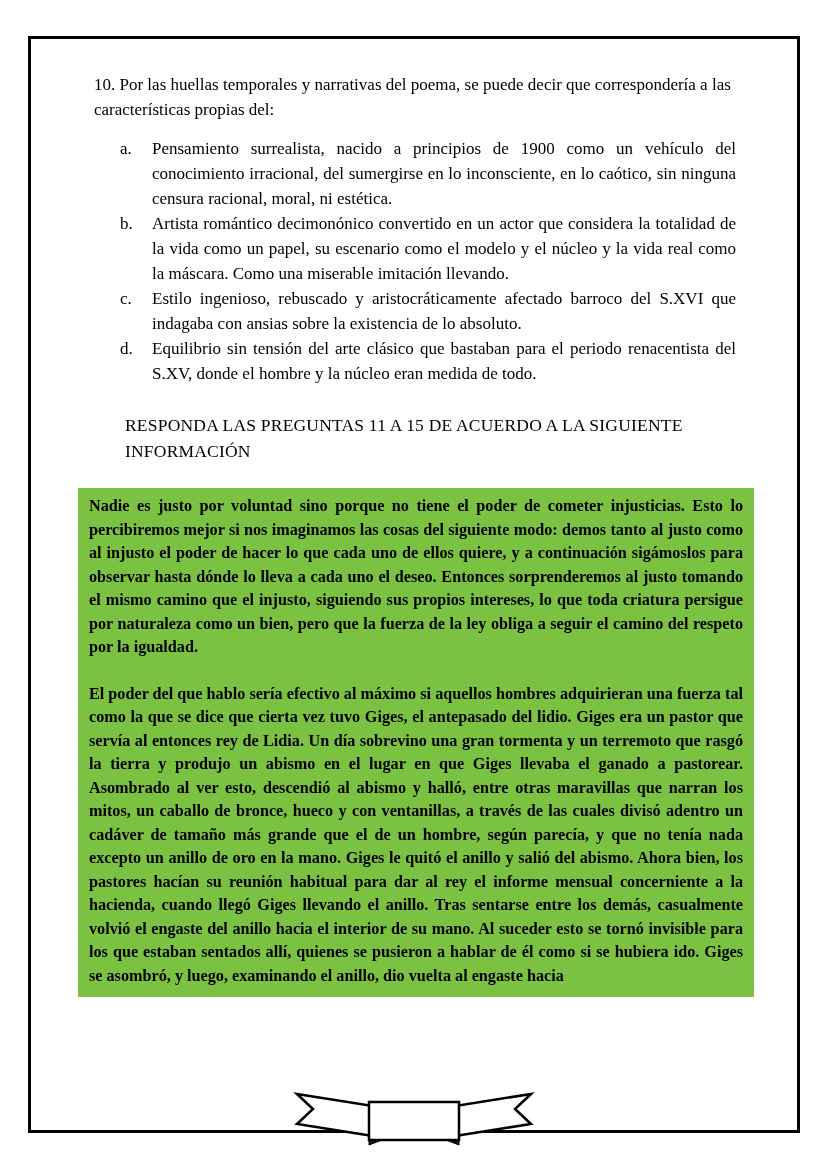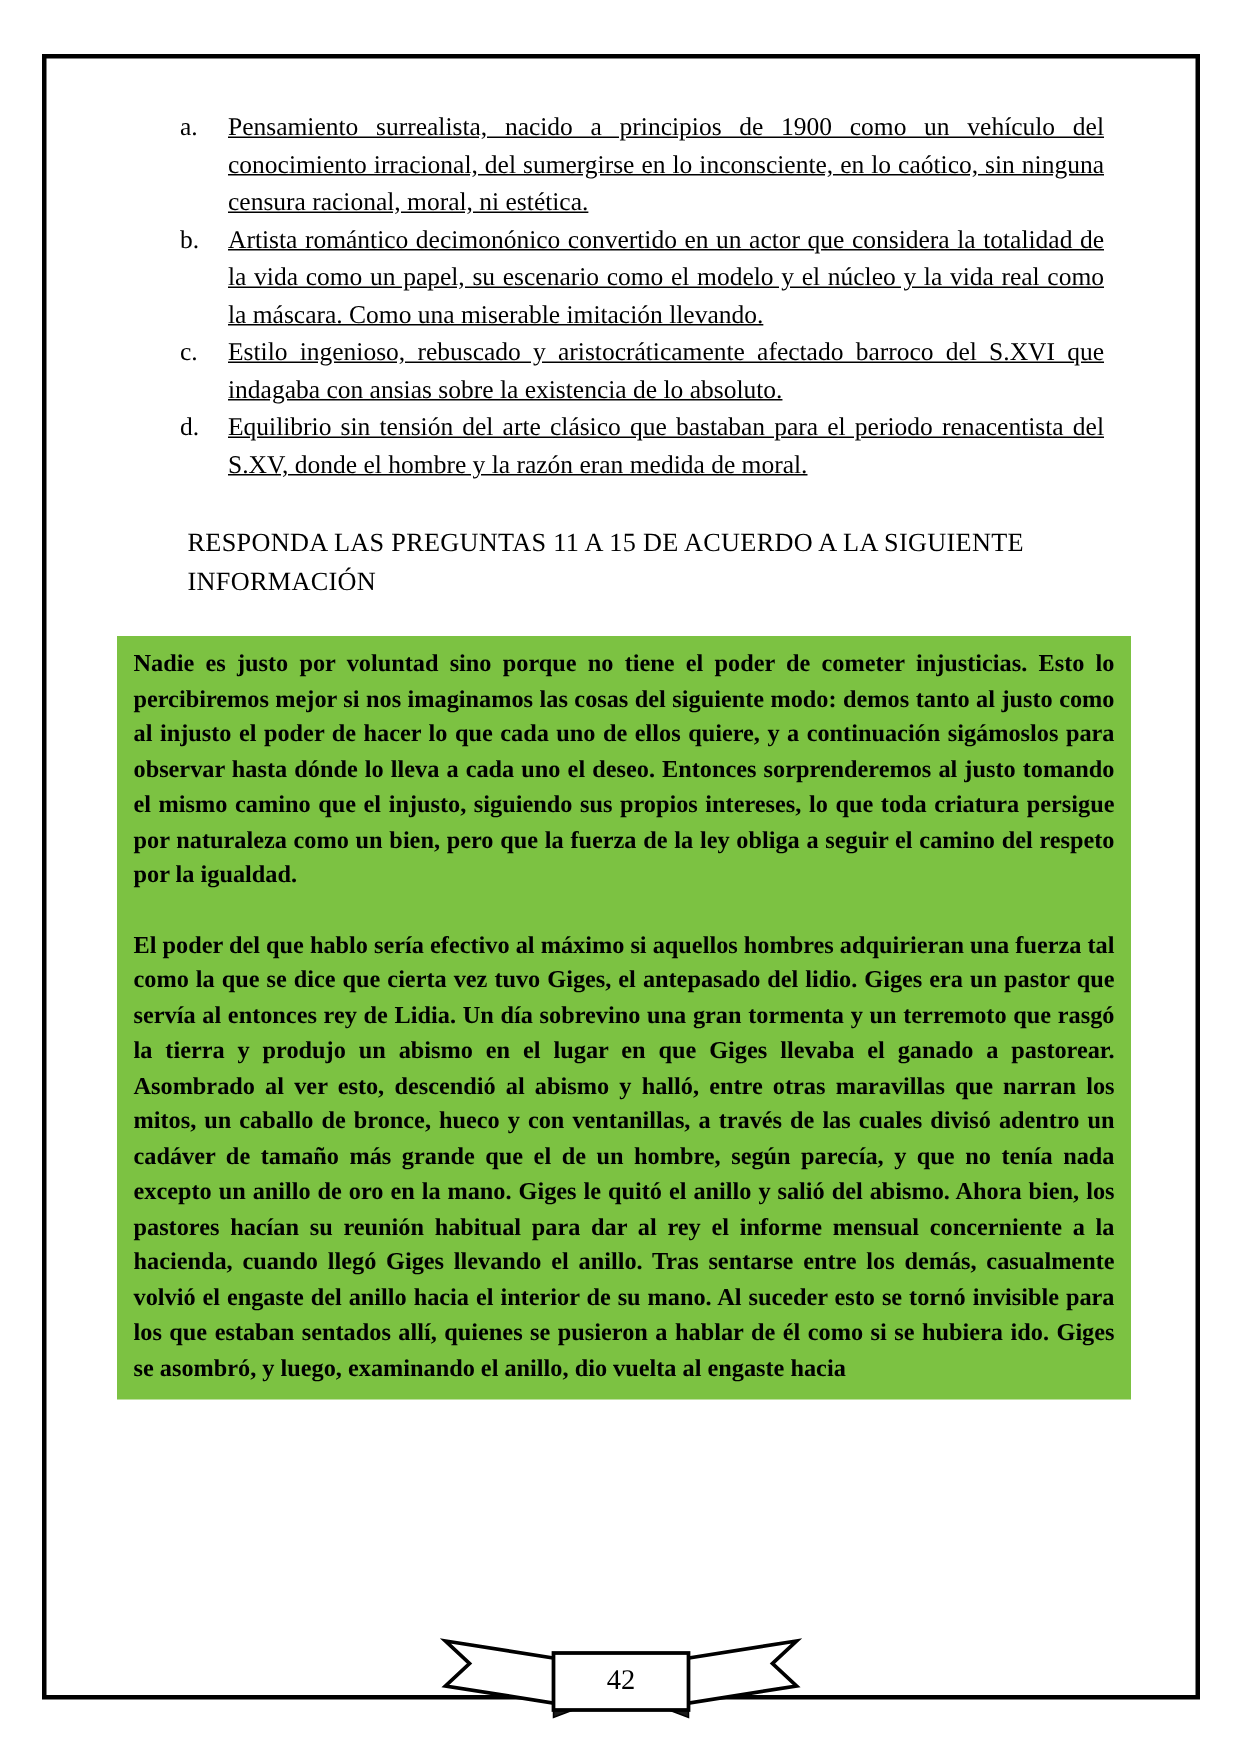--- a/index.html
+++ b/index.html
@@ -36,21 +36,20 @@
     padding-left:26px;
     font-size:17px;
     line-height:25px;
   }
   .option .marker{
     flex:0 0 32px;
   }
   .option .opt-text{
     flex:1;
     text-align:justify;
-    text-decoration:underline;
   }
   .section-heading{
     margin:26px auto 0 auto;
     width:580px;
     font-size:17.5px;
     font-weight:normal;
     line-height:26px;
     text-align:left;
     letter-spacing:0.2px;
   }
@@ -88,53 +87,53 @@
 </style>
 </head>
 <body>
 
 <div class="page">
 
   <div class="page-border"></div>
 
   <div class="content">
 
+    <p class="q-intro">10. Por las huellas temporales y narrativas del poema, se puede decir que correspondería a las características propias del:</p>
 
     <ol class="options">
       <li class="option">
         <span class="marker">a.</span>
         <span class="opt-text">Pensamiento surrealista, nacido a principios de 1900 como un vehículo del conocimiento irracional, del sumergirse en lo inconsciente, en lo caótico, sin ninguna censura racional, moral, ni estética.</span>
       </li>
       <li class="option">
         <span class="marker">b.</span>
         <span class="opt-text">Artista romántico decimonónico convertido en un actor que considera la totalidad de la vida como un papel, su escenario como el modelo y el núcleo y la vida real como la máscara. Como una miserable imitación llevando.</span>
       </li>
       <li class="option">
         <span class="marker">c.</span>
         <span class="opt-text">Estilo ingenioso, rebuscado y aristocráticamente afectado barroco del S.XVI que indagaba con ansias sobre la existencia de lo absoluto.</span>
       </li>
       <li class="option">
         <span class="marker">d.</span>
-        <span class="opt-text">Equilibrio sin tensión del arte clásico que bastaban para el periodo renacentista del S.XV, donde el hombre y la razón eran medida de moral.</span>
+        <span class="opt-text">Equilibrio sin tensión del arte clásico que bastaban para el periodo renacentista del S.XV, donde el hombre y la núcleo eran medida de todo.</span>
       </li>
     </ol>
 
     <h2 class="section-heading">RESPONDA LAS PREGUNTAS 11 A 15 DE ACUERDO A LA SIGUIENTE INFORMACIÓN</h2>
 
     <div class="passage" style="background: rgb(124, 194, 66);">
       <p>Nadie es justo por voluntad sino porque no tiene el poder de cometer injusticias. Esto lo percibiremos mejor si nos imaginamos las cosas del siguiente modo: demos tanto al justo como al injusto el poder de hacer lo que cada uno de ellos quiere, y a continuación sigámoslos para observar hasta dónde lo lleva a cada uno el deseo. Entonces sorprenderemos al justo tomando el mismo camino que el injusto, siguiendo sus propios intereses, lo que toda criatura persigue por naturaleza como un bien, pero que la fuerza de la ley obliga a seguir el camino del respeto por la igualdad.</p>
       <p>El poder del que hablo sería efectivo al máximo si aquellos hombres adquirieran una fuerza tal como la que se dice que cierta vez tuvo Giges, el antepasado del lidio. Giges era un pastor que servía al entonces rey de Lidia. Un día sobrevino una gran tormenta y un terremoto que rasgó la tierra y produjo un abismo en el lugar en que Giges llevaba el ganado a pastorear. Asombrado al ver esto, descendió al abismo y halló, entre otras maravillas que narran los mitos, un caballo de bronce, hueco y con ventanillas, a través de las cuales divisó adentro un cadáver de tamaño más grande que el de un hombre, según parecía, y que no tenía nada excepto un anillo de oro en la mano. Giges le quitó el anillo y salió del abismo. Ahora bien, los pastores hacían su reunión habitual para dar al rey el informe mensual concerniente a la hacienda, cuando llegó Giges llevando el anillo. Tras sentarse entre los demás, casualmente volvió el engaste del anillo hacia el interior de su mano. Al suceder esto se tornó invisible para los que estaban sentados allí, quienes se pusieron a hablar de él como si se hubiera ido. Giges se asombró, y luego, examinando el anillo, dio vuelta al engaste hacia</p>
     </div>
 
   </div>
 
   <div class="ribbon">
     <svg width="250" height="58" viewBox="0 0 250 58">
       <polygon points="8,6 84,18 84,48 8,36 24,21" fill="#ffffff" stroke="#000000" stroke-width="2.5" stroke-linejoin="miter"></polygon>
       <polygon points="242,6 166,18 166,48 242,36 226,21" fill="#ffffff" stroke="#000000" stroke-width="2.5" stroke-linejoin="miter"></polygon>
       <polygon points="80,52 80,57 93,52" fill="#1a1a1a" stroke="#000000" stroke-width="1"></polygon>
       <polygon points="170,52 170,57 157,52" fill="#1a1a1a" stroke="#000000" stroke-width="1"></polygon>
       <rect x="80" y="14" width="90" height="38" fill="#ffffff" stroke="#000000" stroke-width="2.5"></rect>
     </svg>
-    <div class="page-num">42</div>
   </div>
 
 </div>
 
 </body></html>

